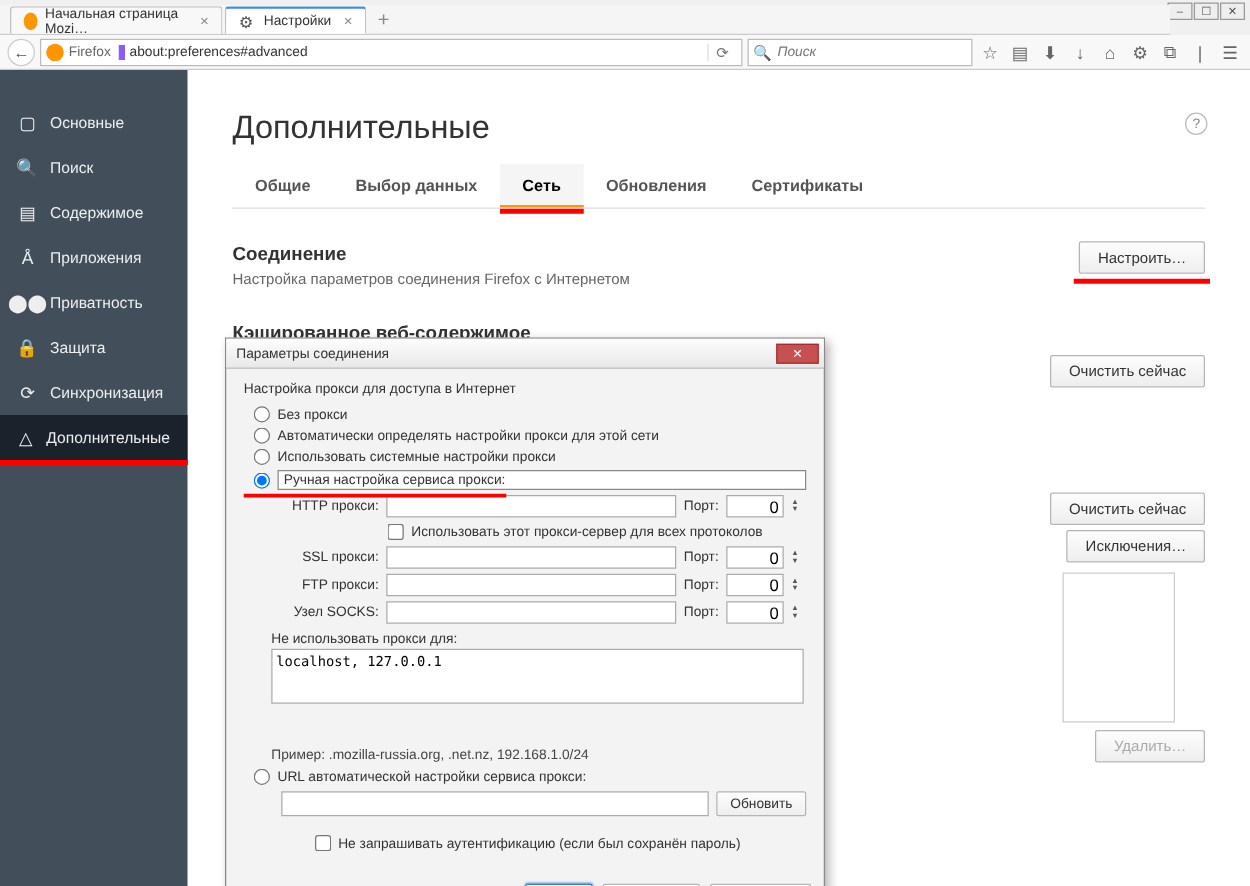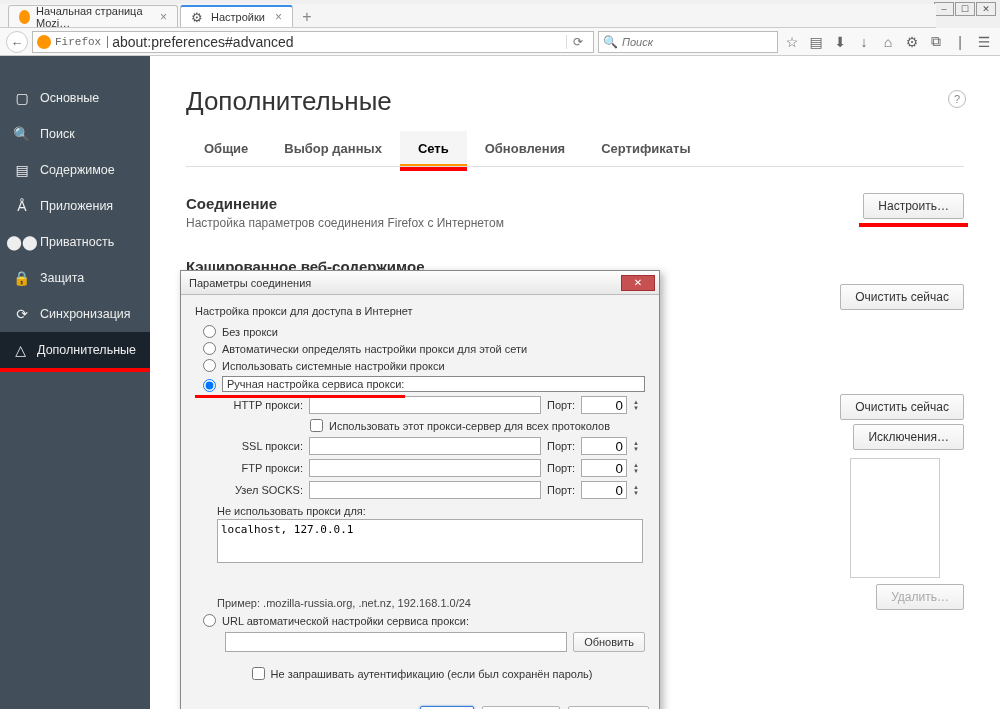--- a/index.html
+++ b/index.html
@@ -14,22 +14,22 @@
   .tab .favicon { width: 14px; height: 14px; display: inline-block; background: #ff9500; border-radius: 50%; }
   .tab .favicon.gear { background: none; color: #555; font-size: 13px; }
   .tab .close { color: #888; font-size: 12px; margin-left: 4px; }
   .newtab { width: 24px; height: 20px; display: flex; align-items: center; justify-content: center; color: #888; font-size: 16px; cursor: pointer; }
 
   
   .toolbar { position: absolute; top: 28px; left: 0; right: 0; height: 28px; background: #f8f8f8; border-bottom: 1px solid #ccc; display: flex; align-items: center; padding: 0 6px; gap: 4px; }
   .navbtn { width: 22px; height: 22px; border: 1px solid #ccc; border-radius: 50%; display: flex; align-items: center; justify-content: center; color: #555; cursor: pointer; background: #fff; font-size: 13px; }
   .urlbar { flex: 1; height: 22px; border: 1px solid #bbb; background: #fff; display: flex; align-items: center; padding: 0 4px; gap: 4px; }
   .urlbar .ff-icon { width: 14px; height: 14px; background: #ff9500; border-radius: 50%; display: inline-block; }
-  .urlbar .fflabel { color: #666; font-size: 11px; border-right: 1px solid #8b5cf6; padding-right: 6px; font-family: Liberation Mono, monospace; }
-  .urlbar input { border: none; outline: none; flex: 1; font-size: 14px; color: #333; }
+  .urlbar .fflabel { color: #666; font-size: 11px; border-right: 5px solid #8b5cf6; padding-right: 6px; }
+  .urlbar input { border: none; outline: none; flex: 1; font-size: 11px; color: #333; }
   .urlbar .reload { color: #777; padding: 0 6px; border-left: 1px solid #ddd; cursor: pointer; }
   .searchbar { width: 180px; height: 22px; border: 1px solid #bbb; background: #fff; display: flex; align-items: center; padding: 0 4px; gap: 4px; }
   .searchbar input { border: none; outline: none; flex: 1; font-size: 11px; color: #888; font-style: italic; }
   .toolicon { width: 20px; height: 22px; display: flex; align-items: center; justify-content: center; color: #666; cursor: pointer; font-size: 14px; }
 
   
   .main { position: absolute; top: 56px; left: 0; right: 0; bottom: 0; background: #fff; display: flex; }
 
   
   .sidebar { width: 150px; background: #424f5a; color: #fff; display: flex; flex-direction: column; padding-top: 24px; }
@@ -76,21 +76,21 @@
   .example { padding: 3px 0 3px 22px; color: #444; margin-top: 29px; }
   .pac-row { display: flex; align-items: center; gap: 6px; padding: 2px 0 2px 8px; }
   .pac-input-row { display: flex; gap: 6px; padding: 3px 0 3px 30px; }
   .pac-input-row input { flex: 1; border: 1px solid #aaa; height: 20px; }
   .dlg-auth { display: flex; align-items: center; gap: 6px; padding: 12px 0 6px 4px; justify-content: center; }
   .dlg-buttons { display: flex; justify-content: flex-end; gap: 8px; padding: 10px 10px 12px; }
   .dlg-buttons .btn { padding: 3px 18px; font-size: 11px; }
   .dlg-buttons .btn.primary { border: 1px solid #3a7bd5; box-shadow: 0 0 2px #3a7bd5; }
 
   .manual-highlight { border: 1px solid #888; padding: 1px 4px; background: #fff; flex: 1; }
-  .red-under-manual { position: relative; align-items: flex-end; }
+  .red-under-manual { position: relative; }
   .red-under-manual::after { content:""; position:absolute; left:0; bottom:-4px; width:210px; height:3px; background:#ff0000; }
 
   .float-btns { position: absolute; right: 36px; }
   .fb2 { top: 280px; }
   .fb3 { top: 392px; }
   .fb4 { top: 420px; }
   .fb5 { top: 583px; }
 </style>
 </head>
 <body>

